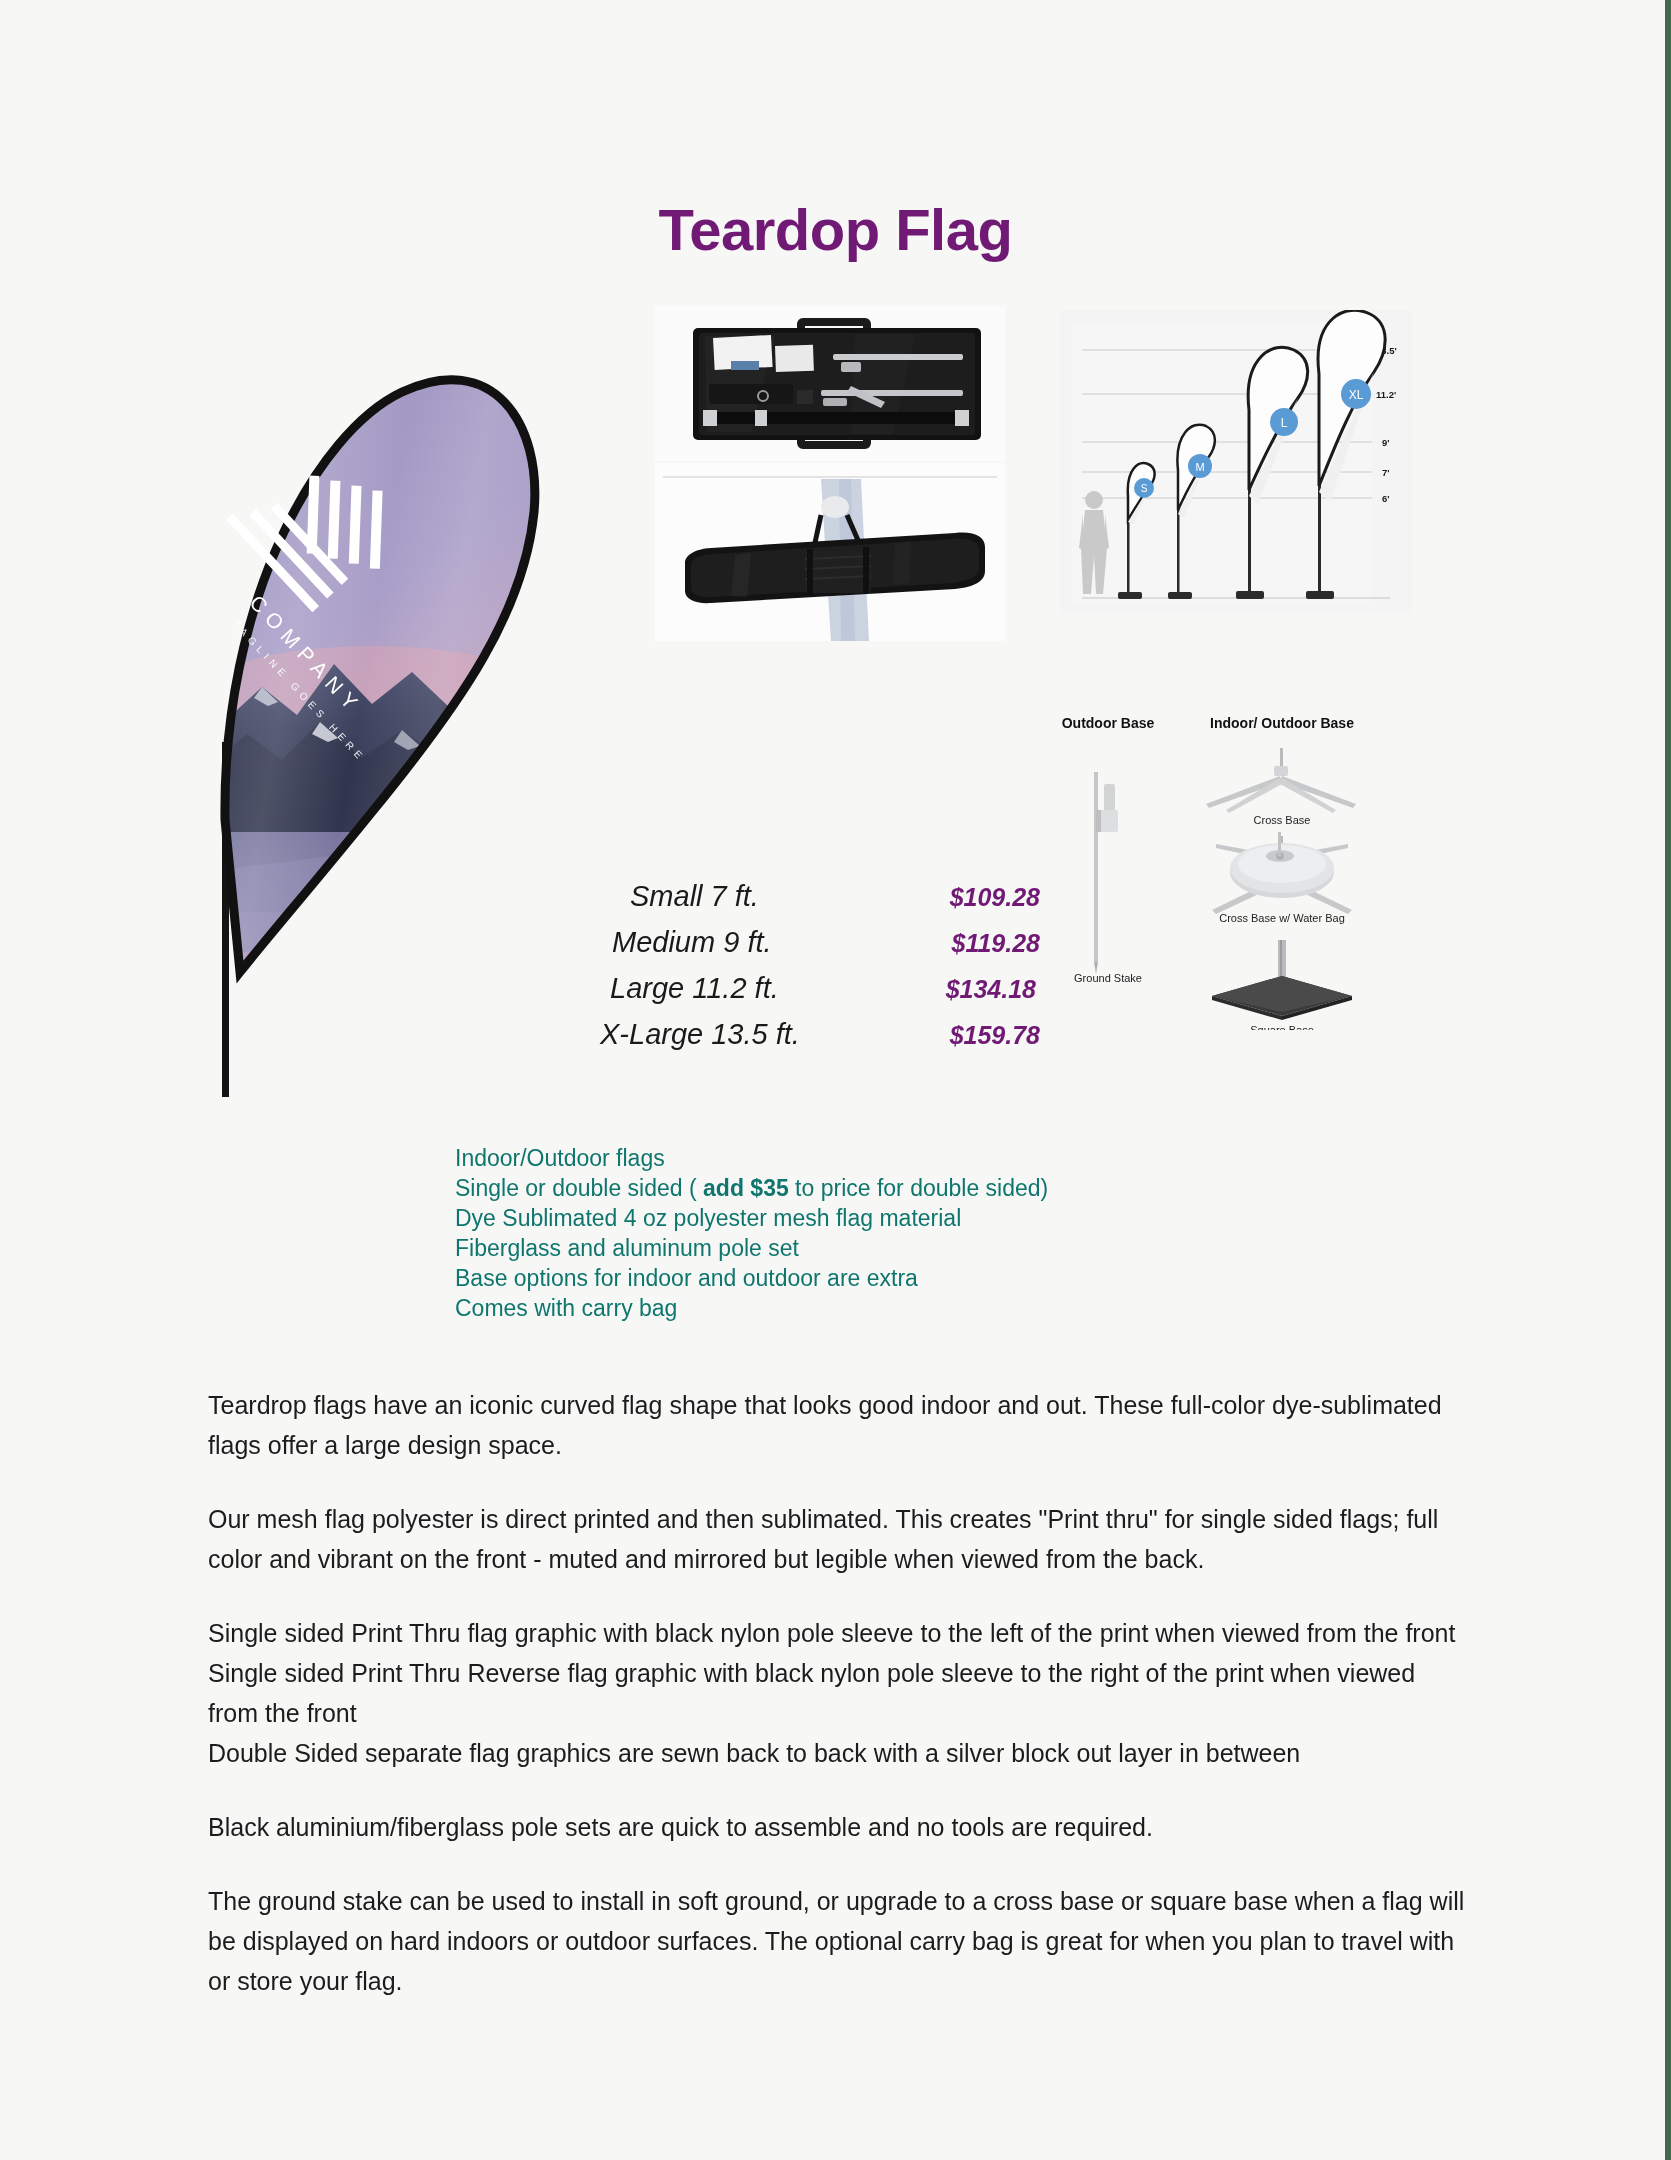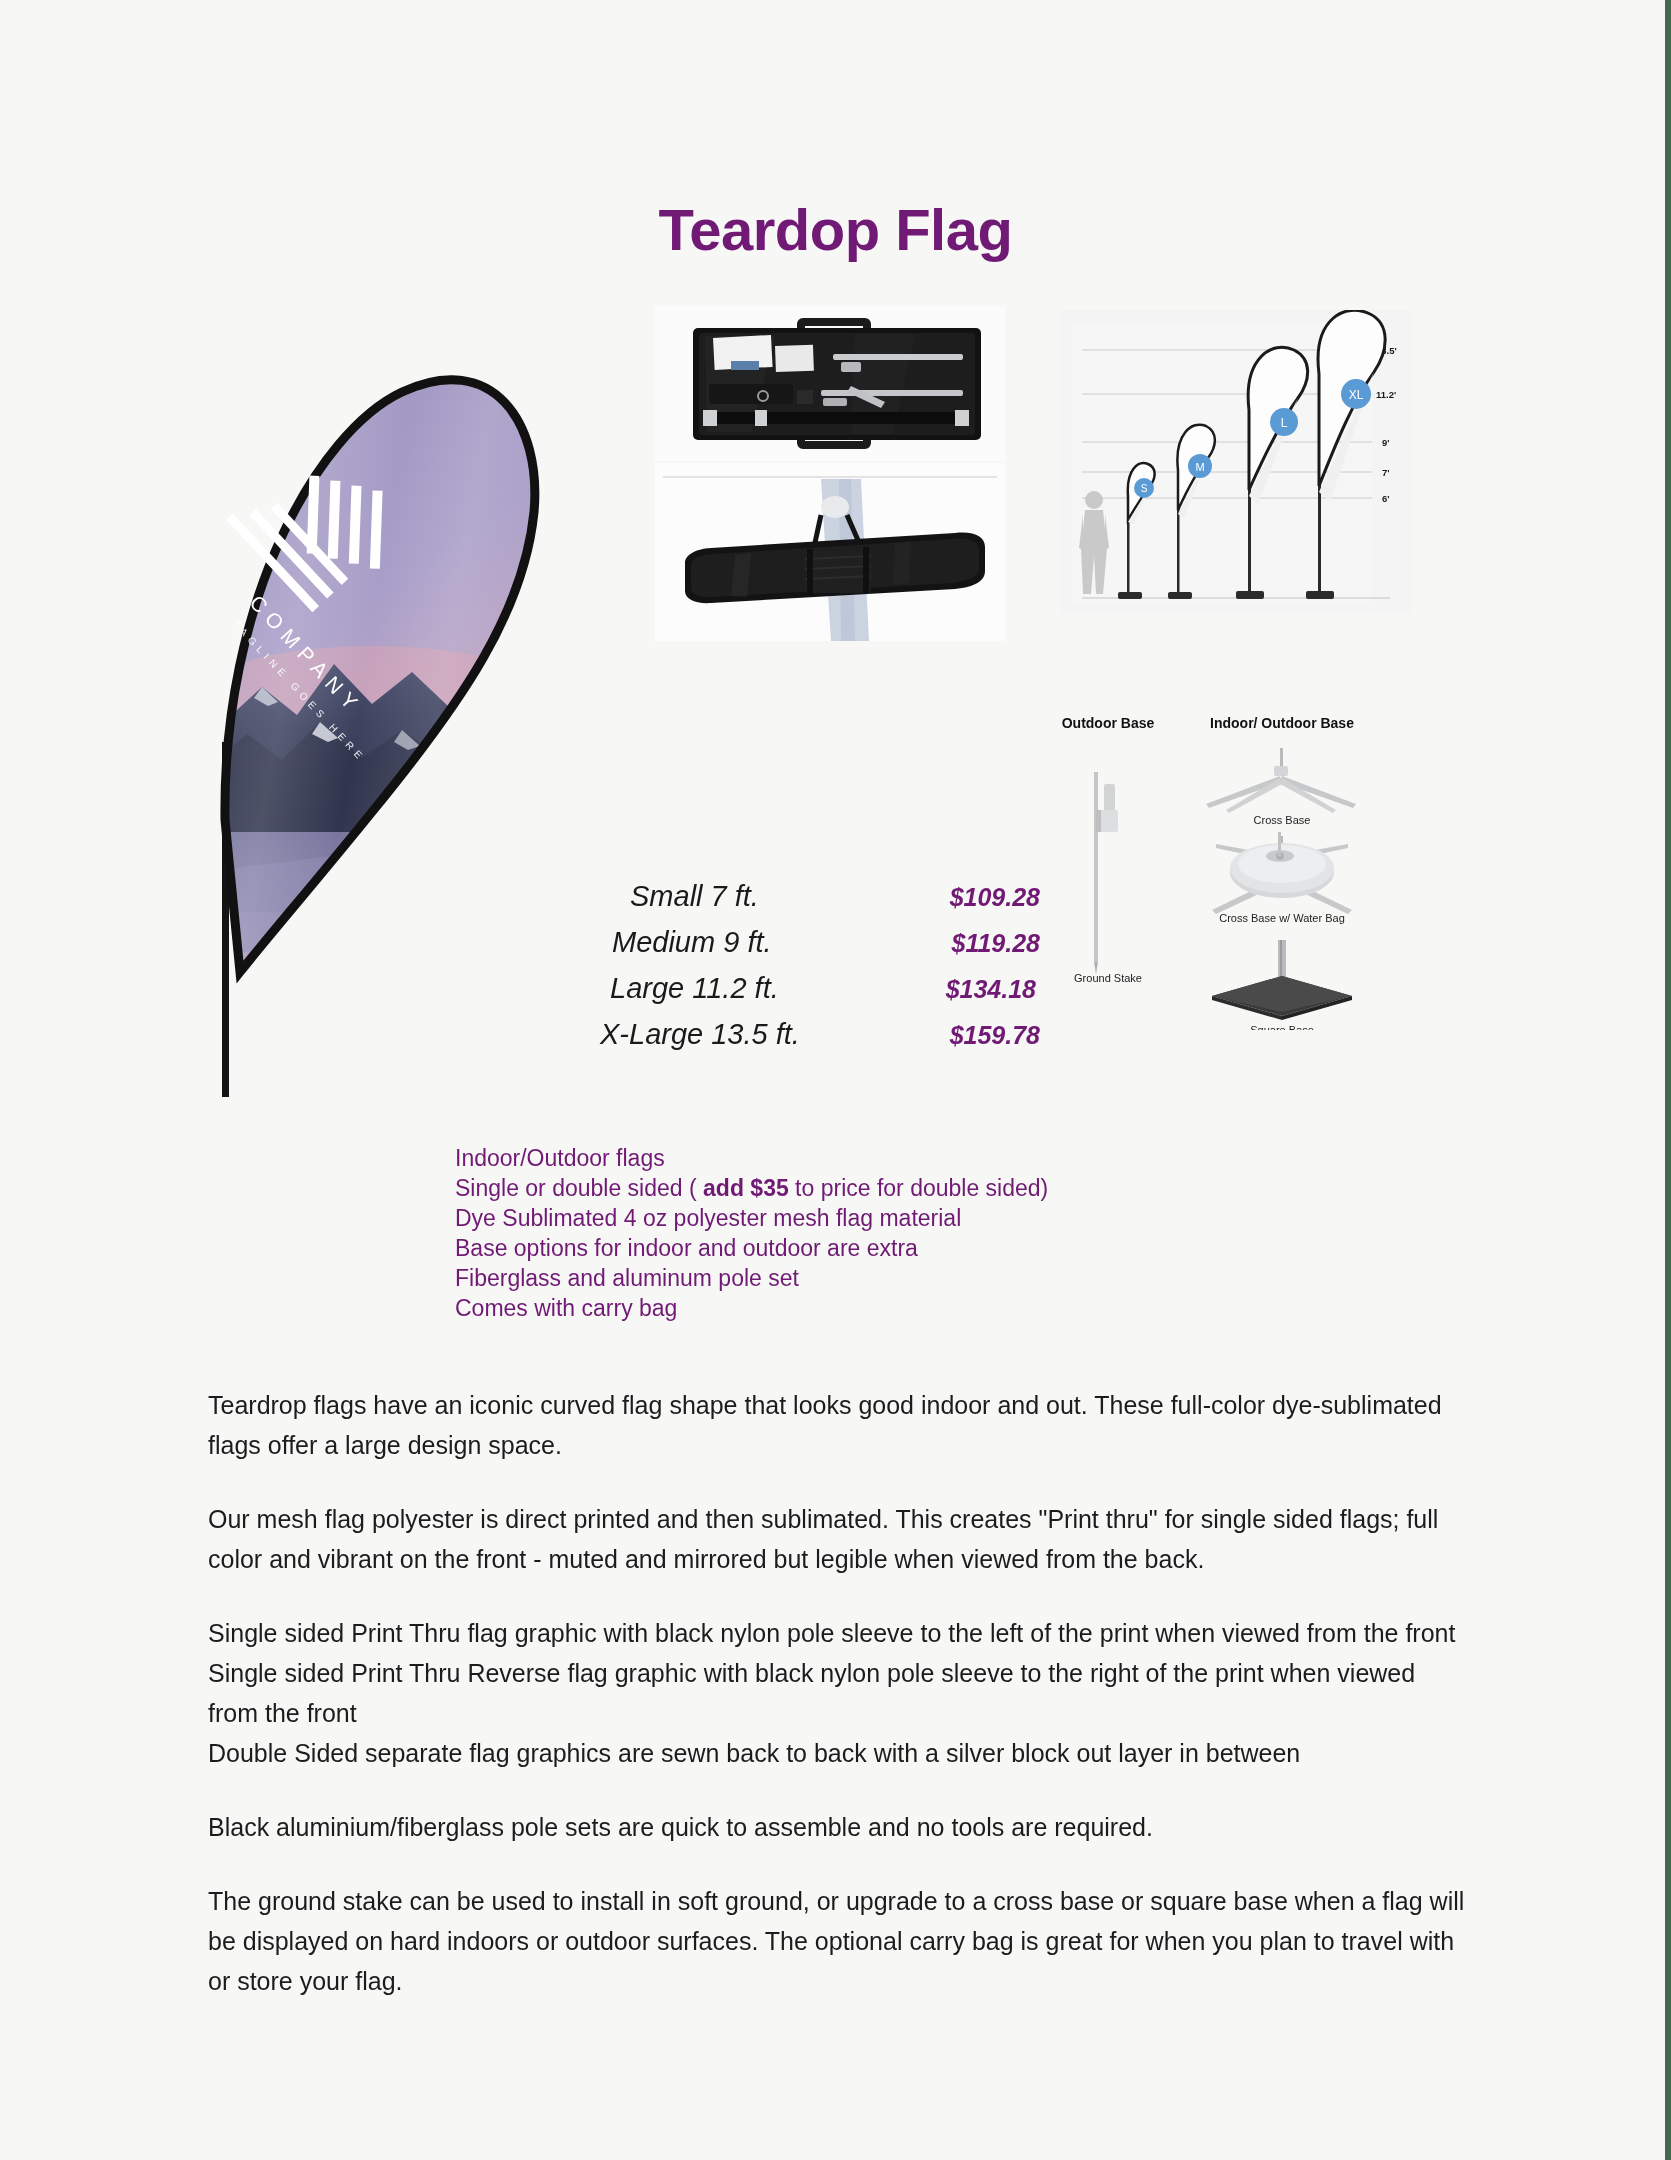--- a/index.html
+++ b/index.html
@@ -116,21 +116,21 @@
   
   .specs {
     position: absolute;
     left: 455px;
     top: 1143px;
     width: 700px;
   }
   .spec-line {
     font-size: 23px;
     line-height: 30px;
-    color: #701a75;
+    color: #0f766e;
     white-space: nowrap;
     font-family: "Liberation Sans", sans-serif;
   }
   .spec-line b { font-weight: bold; }
 
   
   .body-copy {
     position: absolute;
     left: 208px;
     top: 1385px;
@@ -435,22 +435,22 @@
     <div class="price-row r3">
       <span class="price-size">X-Large 13.5 ft.</span>
       <span class="price-amt">$159.78</span>
     </div>
   </div>
 
   <div class="specs">
     <div class="spec-line">Indoor/Outdoor flags</div>
     <div class="spec-line"><span>Single or double sided ( </span><b>add $35</b><span> to price for double sided)</span></div>
     <div class="spec-line">Dye Sublimated 4 oz polyester mesh flag material</div>
+    <div class="spec-line">Fiberglass and aluminum pole set</div>
     <div class="spec-line">Base options for indoor and outdoor are extra</div>
-    <div class="spec-line">Fiberglass and aluminum pole set</div>
     <div class="spec-line">Comes with carry bag</div>
   </div>
 
   <div class="body-copy">
     <p class="para">Teardrop flags have an iconic curved flag shape that looks good indoor and out. These full-color dye-sublimated flags offer a large design space.</p>
     <p class="para">Our mesh flag polyester is direct printed and then sublimated. This creates "Print thru" for single sided flags; full color and vibrant on the front - muted and mirrored but legible when viewed from the back.</p>
     <div class="para-block">
       <p class="para">Single sided Print Thru flag graphic with black nylon pole sleeve to the left of the print when viewed from the front</p>
       <p class="para">Single sided Print Thru Reverse flag graphic with black nylon pole sleeve to the right of the print when viewed from the front</p>
       <p class="para">Double Sided separate flag graphics are sewn back to back with a silver block out layer in between</p>

